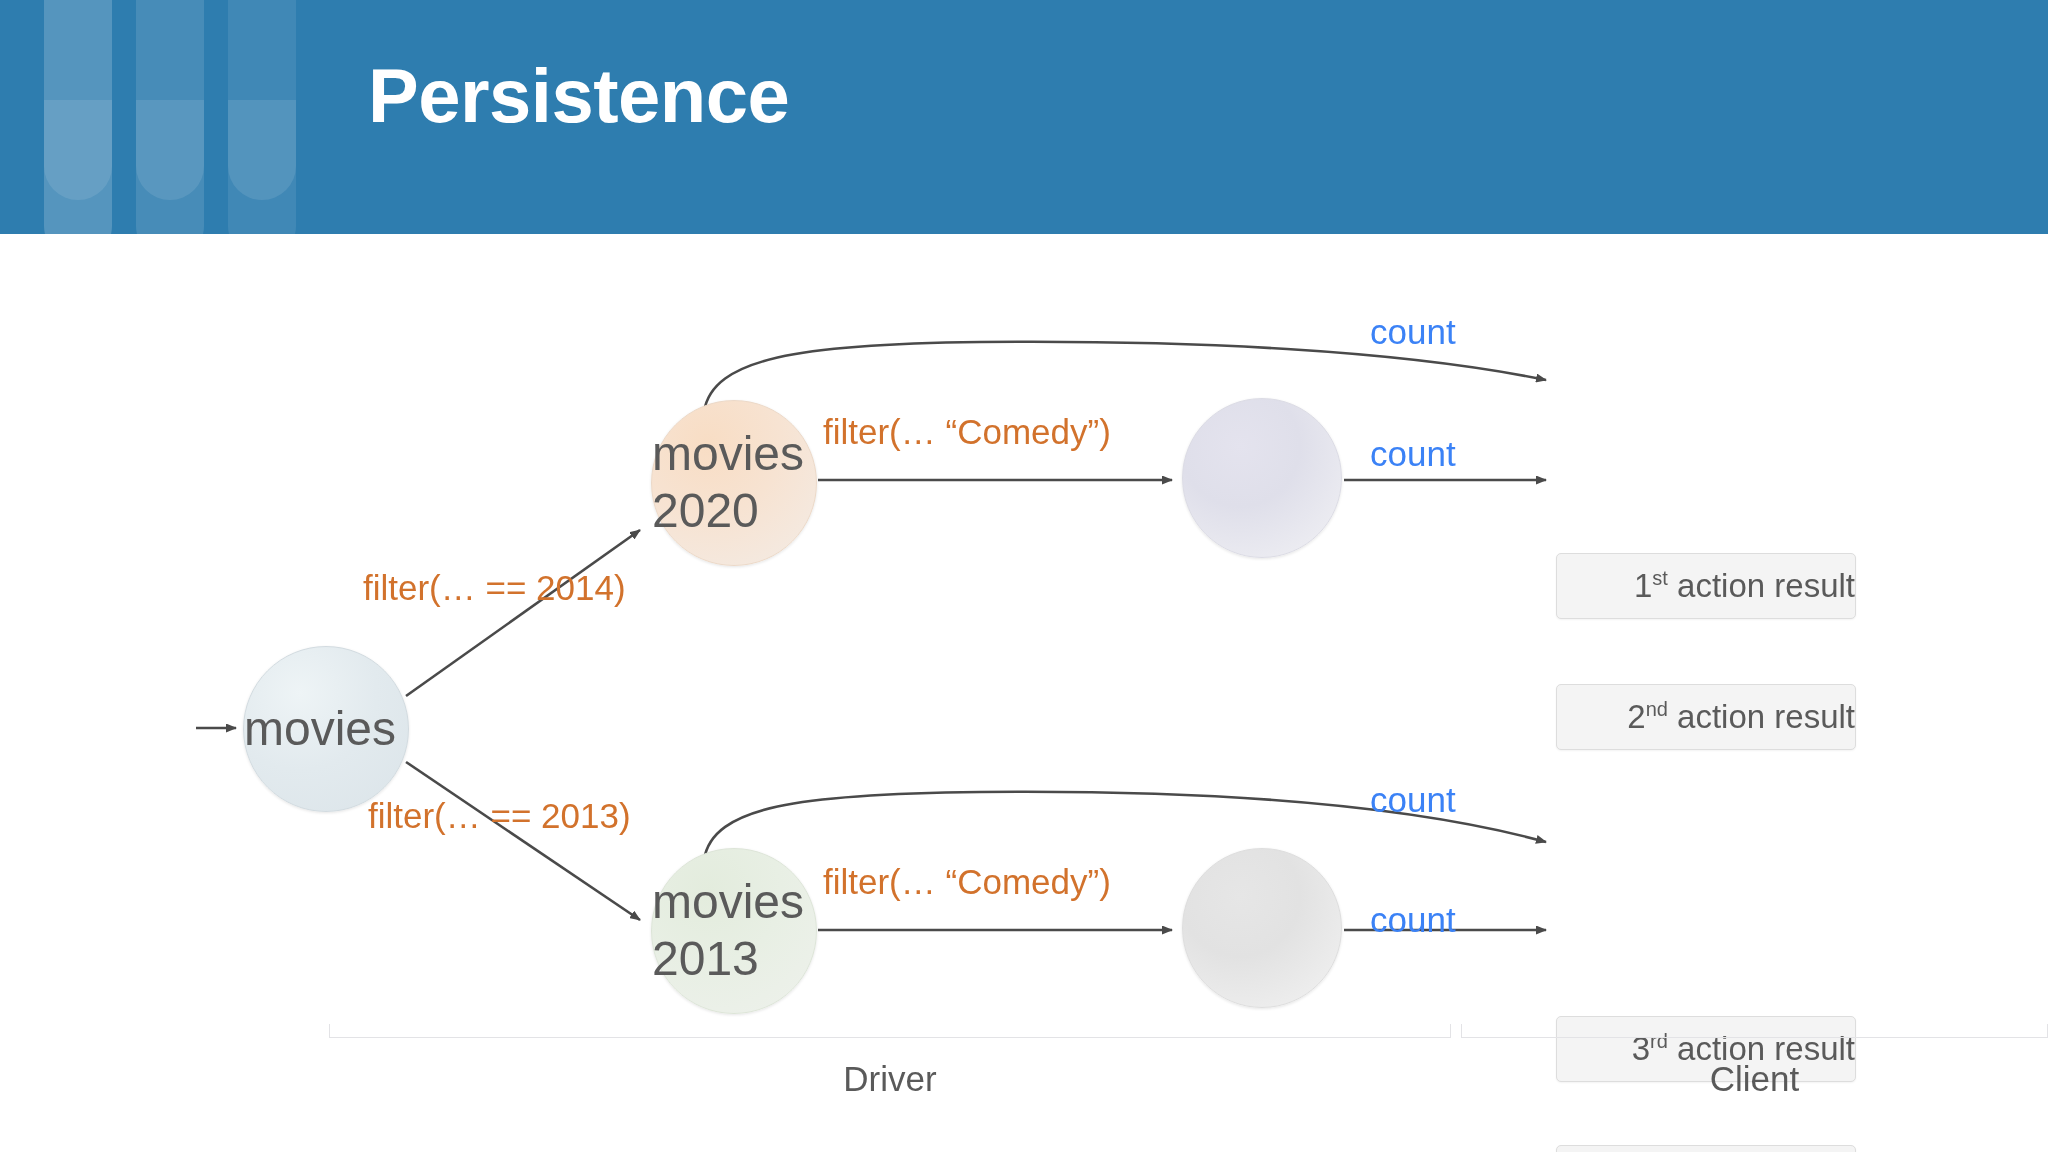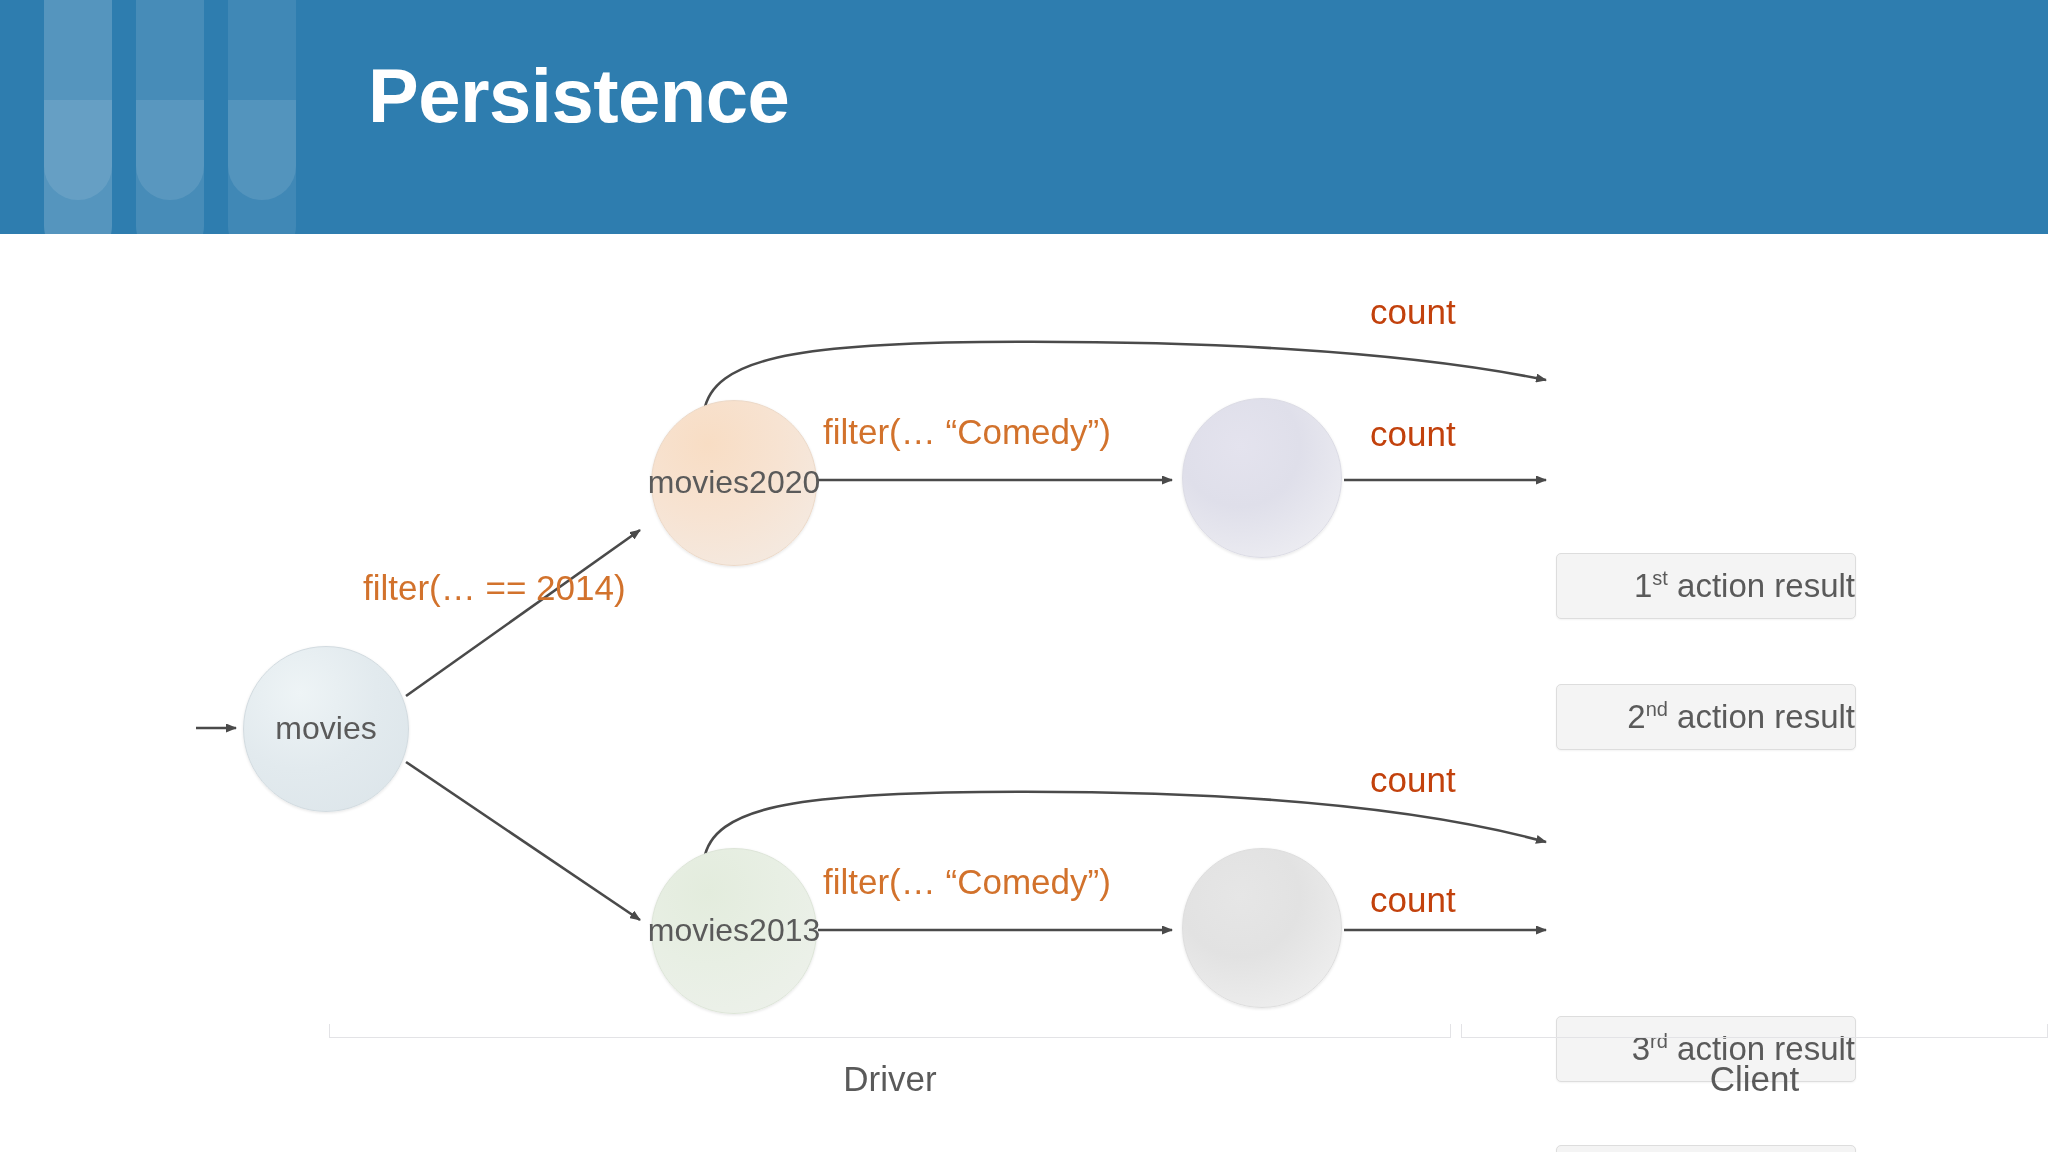--- a/index.html
+++ b/index.html
@@ -66,25 +66,25 @@
     position: absolute;
     left: 0; top: 0;
     width: 2048px; height: 912px;
   }
 
   
   .node {
     position: absolute;
     border-radius: 50%;
     display: flex;
-    flex-direction: row;
-    align-items: center;
+    flex-direction: column;
+    align-items: flex-start;
     justify-content: center;
     color: #5A5A5A;
-    font-size: 32px;
+    font-size: 48px;
     line-height: 1.18;
     text-align: center;
     box-shadow: 0 1px 3px rgba(0,0,0,0.10);
   }
   .node-movies {
     left: 243px; top: 406px;
     width: 164px; height: 164px;
     background: radial-gradient(circle at 34% 28%, #eef4f6 0%, #e2eaee 48%, #dbe4e9 100%);
     border: 1px solid #d2dbe0;
   }
@@ -113,21 +113,21 @@
     border: 1px solid #dedede;
   }
 
   
   .edge-label {
     position: absolute;
     font-size: 35px;
     white-space: nowrap;
   }
   .lbl-orange { color: #D2722C; }
-  .lbl-teal   { color: #c2410c; }
+  .lbl-teal   { color: #3b82f6; margin-top: 20px; }
 
   .lbl-f2014 { left: 363px; top: 328px; }
   .lbl-f2013 { left: 368px; top: 556px; }
   .lbl-cm1   { left: 823px; top: 172px; }
   .lbl-cm2   { left: 823px; top: 622px; }
   .lbl-cnt1  { left: 1370px; top: 52px; }
   .lbl-cnt2  { left: 1370px; top: 174px; }
   .lbl-cnt3  { left: 1370px; top: 520px; }
   .lbl-cnt4  { left: 1370px; top: 640px; }
 
@@ -243,20 +243,21 @@
 
   <div class="node node-2013">
     <span>movies</span>
     <span>2013</span>
   </div>
 
   <div class="node node-c1"></div>
   <div class="node node-c2"></div>
 
   <div class="edge-label lbl-orange lbl-f2014">filter(… == 2014)</div>
+  <div class="edge-label lbl-orange lbl-f2013">filter(… == 2013)</div>
   <div class="edge-label lbl-orange lbl-cm1">filter(… “Comedy”)</div>
   <div class="edge-label lbl-orange lbl-cm2">filter(… “Comedy”)</div>
   <div class="edge-label lbl-teal lbl-cnt1">count</div>
   <div class="edge-label lbl-teal lbl-cnt2">count</div>
   <div class="edge-label lbl-teal lbl-cnt3">count</div>
   <div class="edge-label lbl-teal lbl-cnt4">count</div>
 
   <div class="result-box rb1">
     <span><span>1</span><sup>st</sup><span> action result</span></span>
   </div>

